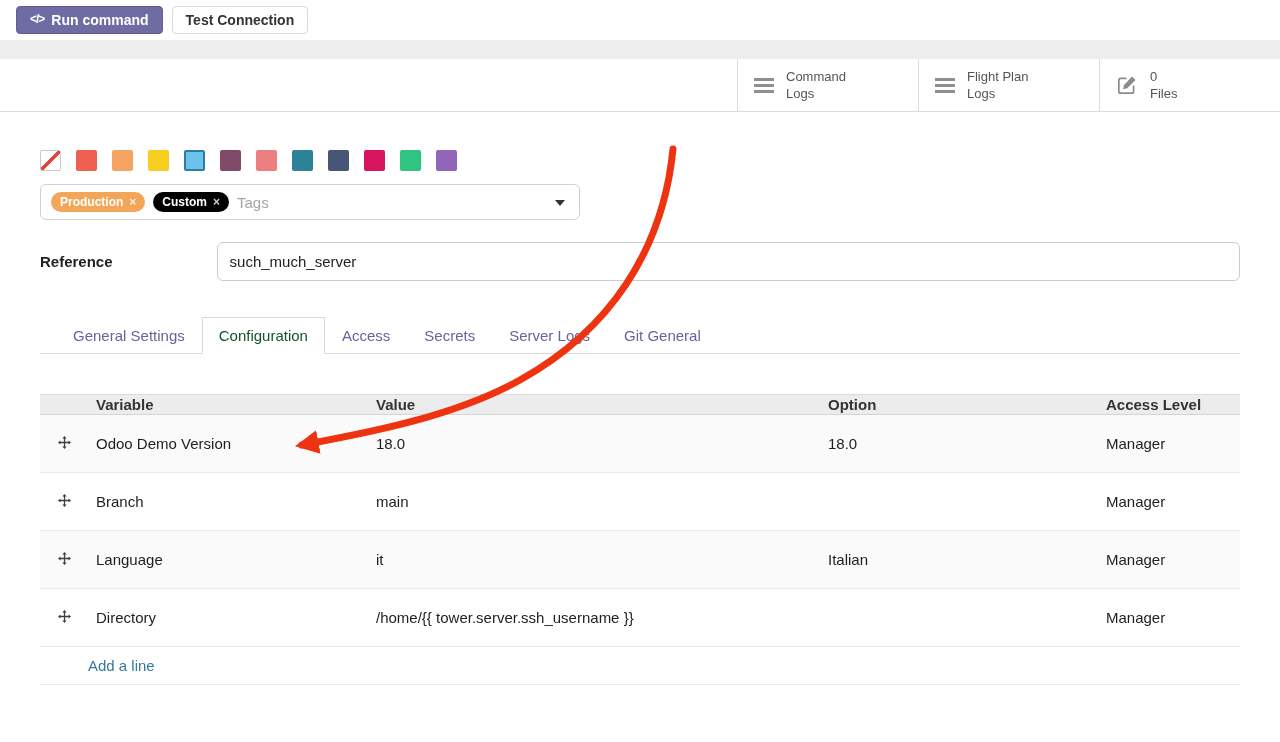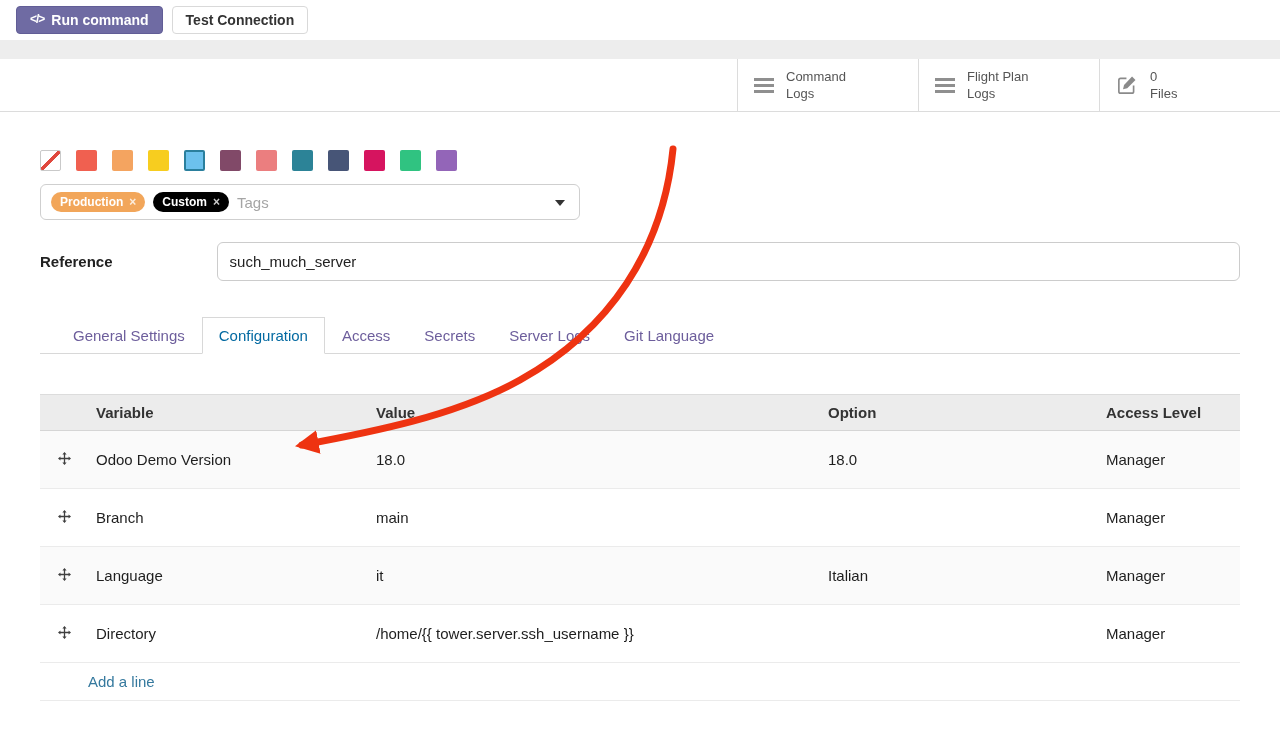--- a/index.html
+++ b/index.html
@@ -55,26 +55,26 @@
 
   .fields { margin-top:22px; }
   .field-row { display:flex; align-items:center; margin-bottom:10px; }
   .field-label { width:196px; font-weight:700; font-size:15px; color:#222; }
   .field-input { width:1133px; height:39px; border:1px solid #ccc; border-radius:6px; background:#fff;
     padding:0 12px; font-size:15px; color:#222; display:flex; align-items:center; cursor:text; }
 
   
   .tabs { margin-top:36px; display:flex; border-bottom:1px solid #d8d8d8; padding-left:16px; }
   .tab { padding:9px 16px; font-size:15px; color:#6d5e9c; cursor:pointer; margin-bottom:-1px; border:1px solid transparent; }
-  .tab-active { background:#fff; border:1px solid #d8d8d8; border-bottom:1px solid #fff; color:#0369a1; }
+  .tab-active { background:#fff; border:1px solid #d8d8d8; border-bottom:1px solid #fff; color:#14532d; }
 
   
   .var-table { margin-top:40px; width:100%; border-collapse:collapse; font-size:15px; table-layout:fixed; }
   .var-table th { background:#ececec; text-align:left; font-weight:700; color:#333;
-    padding:9px 8px; border-top:1px solid #dcdcdc; border-bottom:1px solid #d5d5d5; }
+    padding:1px 8px; border-top:1px solid #dcdcdc; border-bottom:1px solid #d5d5d5; }
   .var-table td { padding:20px 8px; border-bottom:1px solid #ebebeb; color:#1e1e1e; }
   .var-table tbody tr:nth-child(odd) { background:#fafafa; }
   .col-handle { width:48px; }
   .col-variable { width:280px; }
   .col-value { width:452px; }
   .col-option { width:278px; }
   .handle-cell { text-align:center; cursor:grab; }
   .add-line-row td { padding:10px 8px 10px 48px; background:#fff; }
   .add-line-link { color:#35799e; cursor:pointer; font-size:15px; }
 
@@ -156,21 +156,21 @@
       <div class="field-input">such_much_server</div>
     </div>
   </div>
 
   <div class="tabs">
     <div class="tab">General Settings</div>
     <div class="tab tab-active">Configuration</div>
     <div class="tab">Access</div>
     <div class="tab">Secrets</div>
     <div class="tab">Server Logs</div>
-    <div class="tab">Git Language</div>
+    <div class="tab">Git General</div>
   </div>
 
   <table class="var-table">
     <colgroup>
       <col class="col-handle">
         <col class="col-variable">
         <col class="col-value">
         <col class="col-option">
         <col>
     </colgroup>

